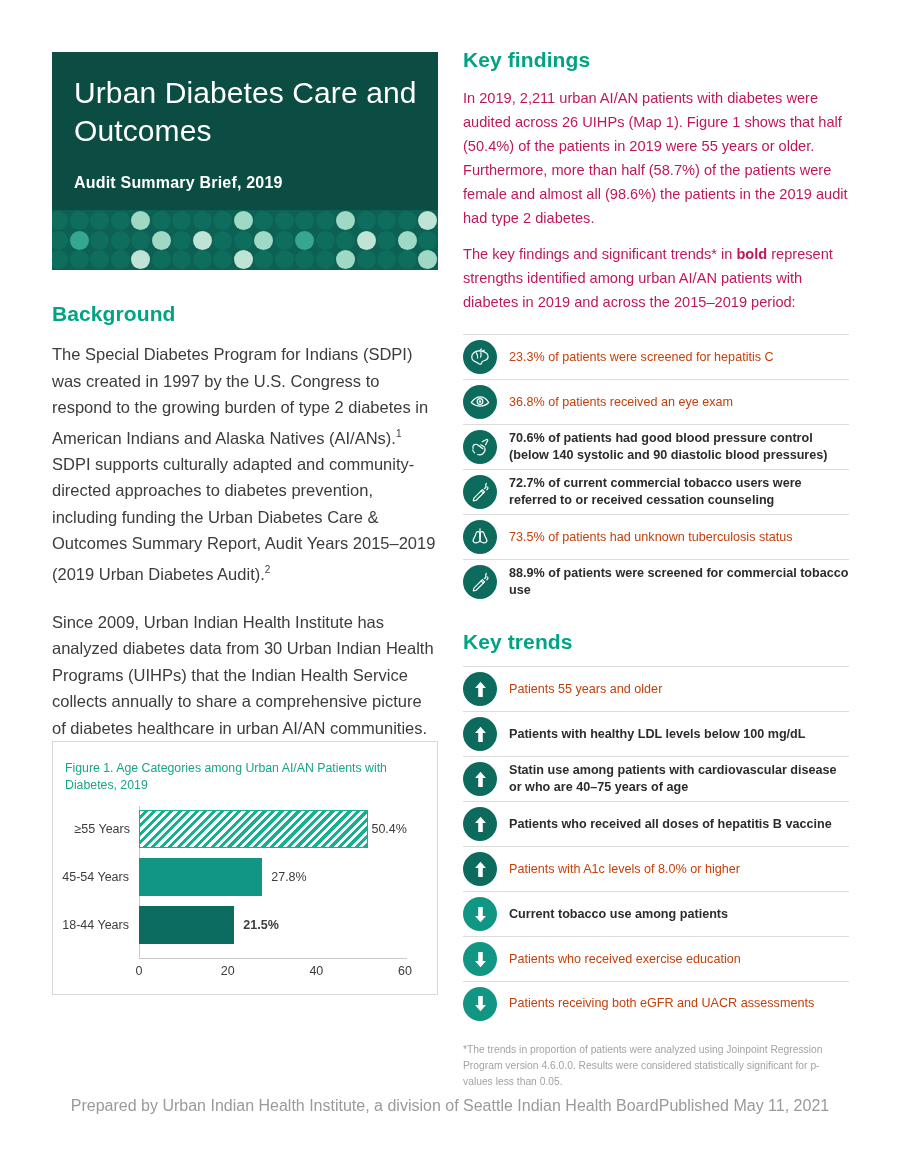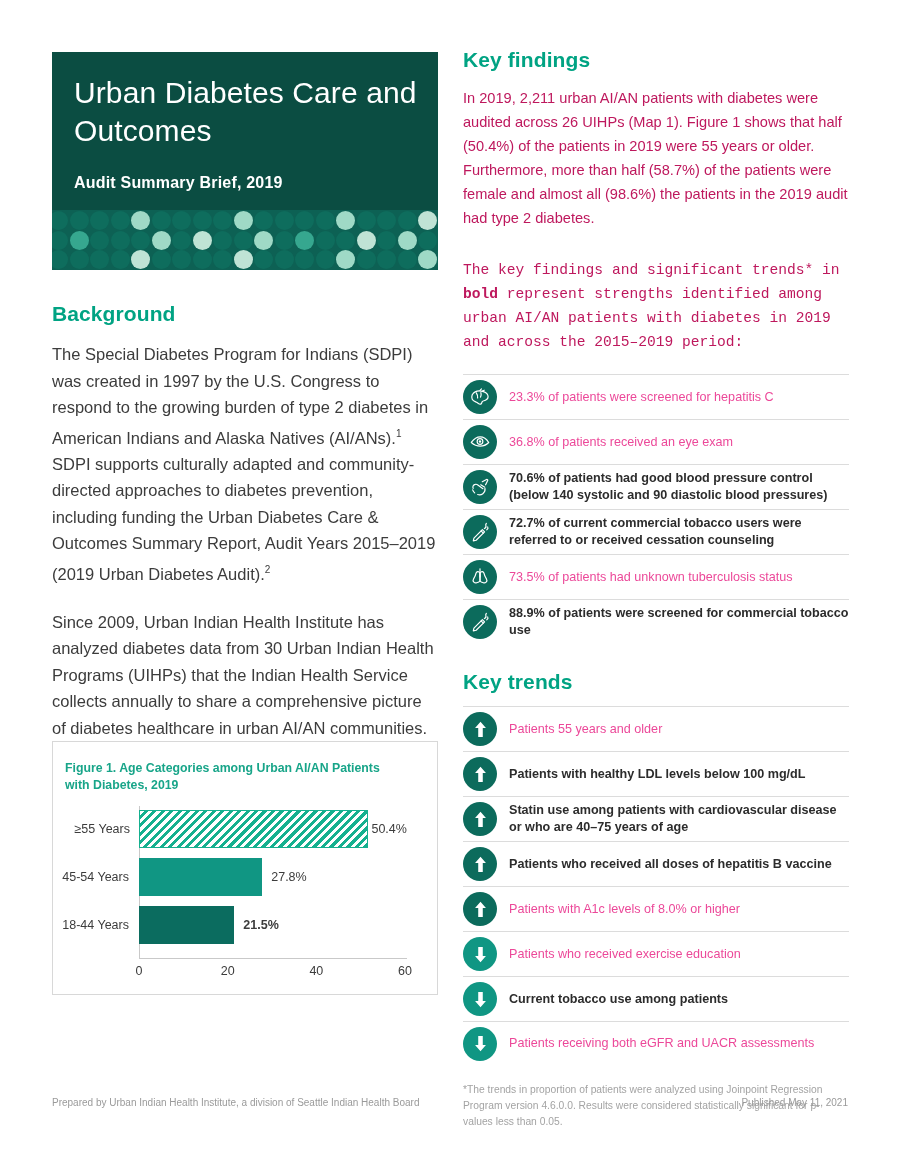--- a/index.html
+++ b/index.html
@@ -103,21 +103,20 @@
     box-sizing: border-box;
   }
   .chart-title {
     position: absolute;
     left: 12px;
     top: 18px;
     width: 340px;
     color: #18a589;
     font-size: 12.3px;
     line-height: 17px;
-    font-weight: bold;
   }
   .plot {
     position: absolute;
     left: 86px;
     top: 64px;
     width: 266px;
     height: 144px;
   }
   .axis-v {
     position: absolute;
@@ -219,43 +218,43 @@
     border-radius: 50%;
     display: flex;
     align-items: center;
     justify-content: center;
     margin-right: 12px;
   }
   .icon-circle svg { display: block; }
   .irow-text {
     font-size: 12.6px;
     line-height: 17px;
-    color: #ec4899;
+    color: #c2410c;
   }
   .irow-text.bold {
     font-weight: bold;
     color: #2c2c2c;
   }
 
   .footnote {
     font-size: 10.3px;
     line-height: 16px;
     color: #a3a3a3;
     margin: 0;
   }
 
   
   .footer {
     position: absolute;
     left: 52px;
     top: 1097px;
     width: 796px;
     display: flex;
-    justify-content: space-between;
-    font-size: 10px;
+    justify-content: center;
+    font-size: 16px;
     color: #9a9a9a;
   }
 </style>
 </head>
 <body>
 
 <div class="page">
 
   <div class="left-col">
 
@@ -359,21 +358,21 @@
         <div class="xtick" style="left: 174.667px;">20</div>
         <div class="xtick" style="left: 263.333px;">40</div>
         <div class="xtick" style="left: 352px;">60</div>
       </div>
   </div>
 
   <div class="right-col">
 
     <div class="h-section">Key findings</div>
     <p class="rc-p" style="margin-top:14px;">In 2019, 2,211 urban AI/AN patients with diabetes were audited across 26 UIHPs (Map 1). Figure 1 shows that half (50.4%) of the patients in 2019 were 55 years or older. Furthermore, more than half (58.7%) of the patients were female and almost all (98.6%) the patients in the 2019 audit had type 2 diabetes.</p>
-    <p class="rc-p" style="margin-top:28px;font-family:Liberation Mono, monospace;"><span>The key findings and significant trends* in </span><b>bold</b><span> represent strengths identified among urban AI/AN patients with diabetes in 2019 and across the 2015–2019 period:</span></p>
+    <p class="rc-p" style="margin-top:12px;"><span>The key findings and significant trends* in </span><b>bold</b><span> represent strengths identified among urban AI/AN patients with diabetes in 2019 and across the 2015–2019 period:</span></p>
 
     <div class="row-list" id="findings-list" style="margin-top:20px;">
         <div class="irow">
           <div class="icon-circle" style="background: rgb(12, 107, 92);">
             <svg width="22" height="22" viewBox="0 0 24 24">
               <path stroke="#ffffff" fill="none" stroke-width="1.3" stroke-linecap="round" stroke-linejoin="round" d="M3.5 9.5c2-3 6-4.5 9.5-4 3 .4 6.5 1.8 7.5 4.5.8 2.2-.6 4.6-2.6 5.6-1.4.7-2.6.4-3.4 1.4-.8 1-.4 2.4-1.8 2.8-1.6.5-2.6-1-4-1.8-1.8-1-4.2-1.6-5.2-3.6-.7-1.4-.6-3.2 0-4.9z"></path>
               <path stroke="#ffffff" fill="none" stroke-width="1.3" stroke-linecap="round" stroke-linejoin="round" d="M8 7.5c1 1.5 1.6 3.6 1.4 5.6"></path>
               <path stroke="#ffffff" fill="none" stroke-width="1.3" stroke-linecap="round" stroke-linejoin="round" d="M13 7.2c.4 1.6.3 3.4-.4 4.9"></path>
               <path stroke="#ffffff" fill="none" stroke-width="1.3" stroke-linecap="round" stroke-linejoin="round" d="M12 4.8l1.6-1.6M14.6 5.6l2-1"></path>
             </svg>
@@ -477,29 +476,29 @@
             </svg>
           </div>
           <div class="irow-text">Patients with A1c levels of 8.0% or higher</div>
         </div>
         <div class="irow">
           <div class="icon-circle" style="background: rgb(16, 150, 131);">
             <svg width="21" height="21" viewBox="0 0 24 24">
               <path fill="#ffffff" d="M12 20.8L5.8 13.6h3.6V3.4h5.2v10.2h3.6z"></path>
             </svg>
           </div>
+          <div class="irow-text bold">Current tobacco use among patients</div>
+        </div>
+        <div class="irow">
+          <div class="icon-circle" style="background: rgb(16, 150, 131);">
+            <svg width="21" height="21" viewBox="0 0 24 24">
+              <path fill="#ffffff" d="M12 20.8L5.8 13.6h3.6V3.4h5.2v10.2h3.6z"></path>
+            </svg>
+          </div>
           <div class="irow-text">Patients who received exercise education</div>
-        </div>
-        <div class="irow">
-          <div class="icon-circle" style="background: rgb(16, 150, 131);">
-            <svg width="21" height="21" viewBox="0 0 24 24">
-              <path fill="#ffffff" d="M12 20.8L5.8 13.6h3.6V3.4h5.2v10.2h3.6z"></path>
-            </svg>
-          </div>
-          <div class="irow-text bold">Current tobacco use among patients</div>
         </div>
         <div class="irow last">
           <div class="icon-circle" style="background: rgb(16, 150, 131);">
             <svg width="21" height="21" viewBox="0 0 24 24">
               <path fill="#ffffff" d="M12 20.8L5.8 13.6h3.6V3.4h5.2v10.2h3.6z"></path>
             </svg>
           </div>
           <div class="irow-text">Patients receiving both eGFR and UACR assessments</div>
         </div>
       </div>

